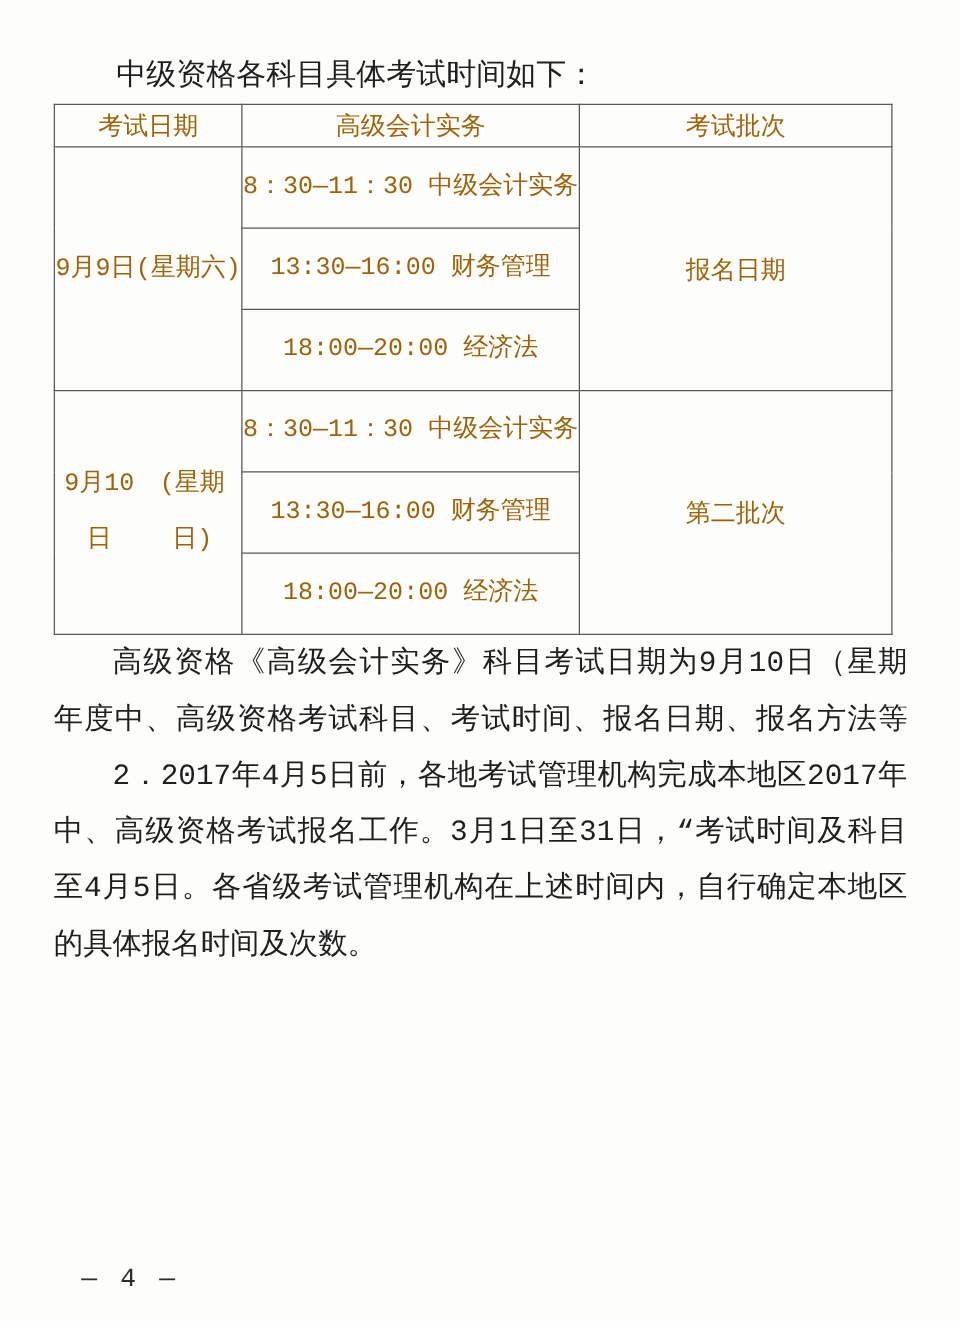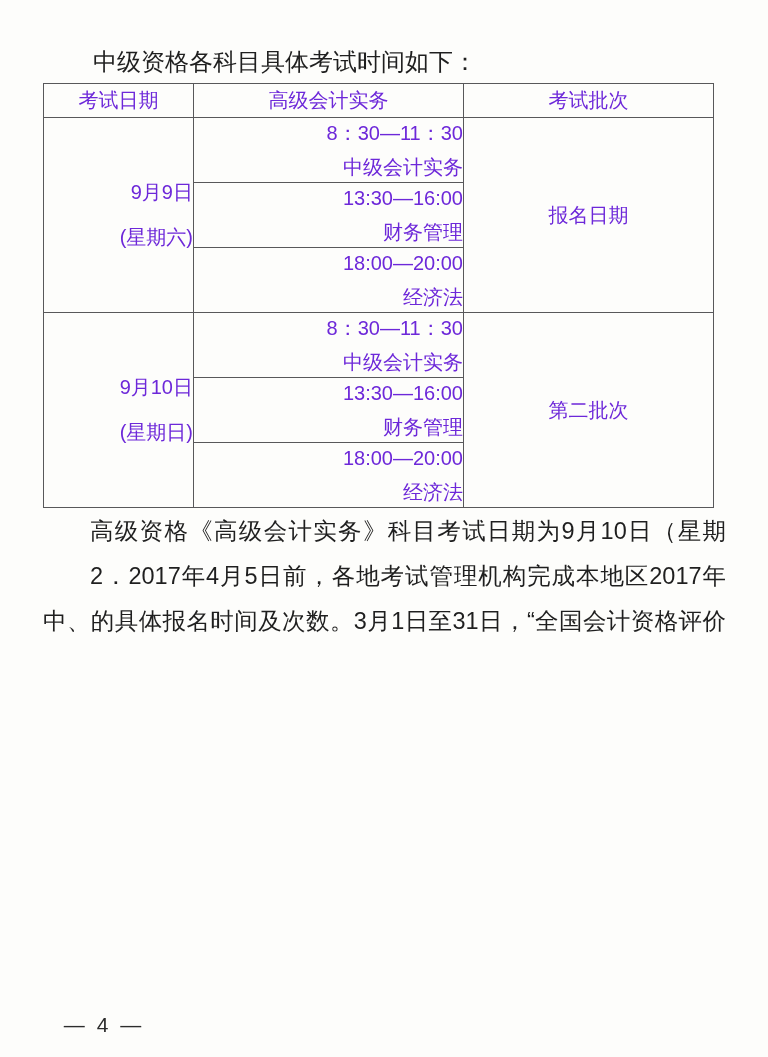--- a/index.html
+++ b/index.html
@@ -1,38 +1,38 @@
 <!DOCTYPE html>
 <html><head>
 <meta charset="utf-8">
 <style>
   html,body{margin:0;padding:0;background:#e8e8e8;}
   .page{
     position:relative;width:768px;height:1057px;margin:0 auto;
     background:#fdfdfb;overflow:hidden;
-    font-family:Liberation Sans, sans-serif;
+    font-family:Liberation Mono, monospace;
     color:#1f1f1f;
   }
   .title{
     position:absolute;left:43px;top:42px;width:683px;
     height:40px;line-height:40px;font-size:24px;text-indent:50px;
     white-space:nowrap;overflow:hidden;
   }
   table.sched{
     position:absolute;left:43px;top:83px;width:670px;
     border-collapse:collapse;table-layout:fixed;
   }
   table.sched th, table.sched td{
     border:1px solid #58585a;padding:0;margin:0;
     text-align:center;vertical-align:middle;font-weight:normal;
-    font-size:20px;color:#6d28d9;
+    font-size:20px;color:#a16207;
   }
   table.sched thead th{height:33px;}
   td.session-cell{height:64px;}
-  .cellwrap{display:flex;flex-direction:column;justify-content:center;gap:12px;text-align:right;}
+  .cellwrap{display:flex;flex-direction:row;justify-content:center;gap:12px;}
   .cellwrap div{line-height:22px;}
   td.date-cell .cellwrap{gap:0;}
   td.date-cell .cellwrap div{line-height:45px;}
   .paras{position:absolute;left:43px;top:509px;width:683px;font-size:23.5px;}
   .pline{height:45px;line-height:45px;overflow:hidden;white-space:nowrap;}
   .pline.j{white-space:normal;text-align:justify;text-align-last:justify;}
   .pline.indent{text-indent:47px;}
   .page-number{
     position:absolute;left:43px;top:1002px;width:122px;height:45px;
     line-height:45px;text-align:center;font-size:21px;letter-spacing:3px;
@@ -122,19 +122,22 @@
             <div>18:00—20:00</div>
             <div>经济法</div>
           </div>
         </td>
       </tr>
     </tbody>
   </table>
 
   <div class="paras">
     <div class="pline j indent">高级资格《高级会计实务》科目考试日期为9月10日（星期日），</div>
+    <div class="pline j">年度中、高级资格考试科目、考试时间、报名日期、报名方法等</div>
     <div class="pline j indent">2．2017年4月5日前，各地考试管理机构完成本地区2017年度</div>
-    <div class="pline j">中、的具体报名时间及次数。3月1日至31日，“全国会计资格评价</div>
+    <div class="pline j">中、高级资格考试报名工作。3月1日至31日，“考试时间及科目</div>
+    <div class="pline j">至4月5日。各省级考试管理机构在上述时间内，自行确定本地区</div>
+    <div class="pline">的具体报名时间及次数。</div>
   </div>
 
   <div class="page-number">— 4 —</div>
 
 </div>
 
 </body></html>

